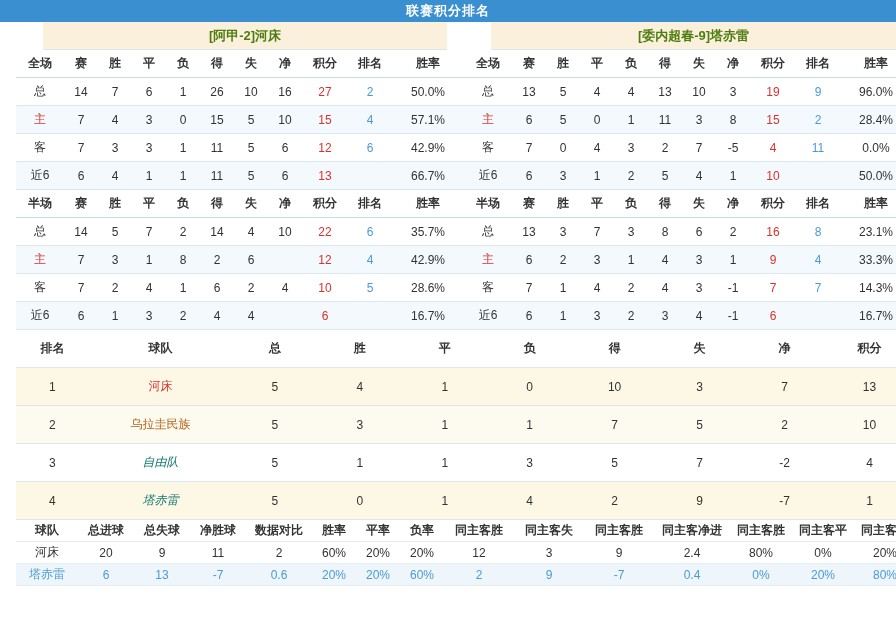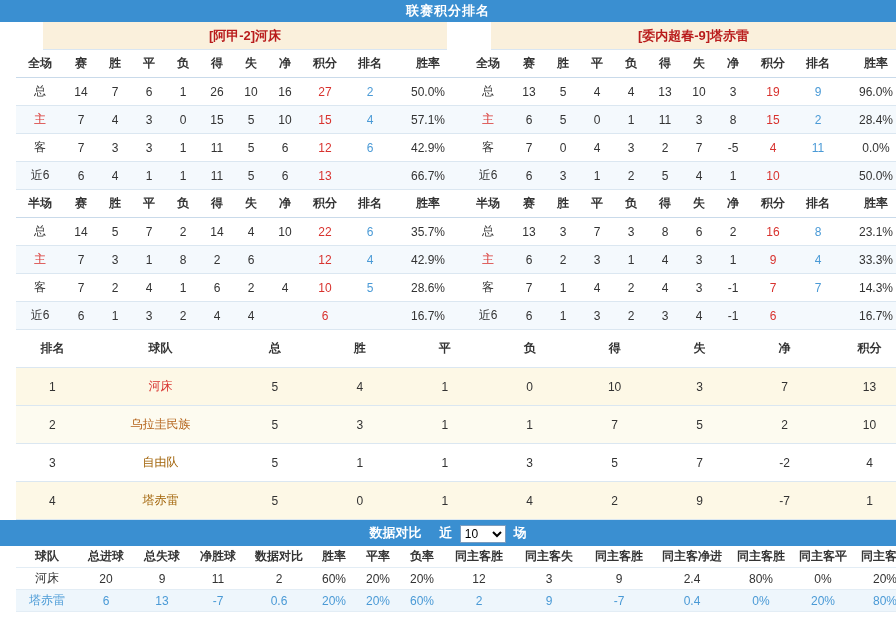--- a/index.html
+++ b/index.html
@@ -25,21 +25,21 @@
   .two-col{display:flex;width:896px;}
   .col{width:448px;box-sizing:border-box;}
   .col.left{border-right:1px solid #ffffff;}
   .team-head{
     background:#faf0dc;
     text-align:center;
     font-weight:bold;
     font-size:13px;
     height:27px;
     line-height:27px;
-    color:#b91c1c;
+    color:#4d7c0f;
     border-bottom:1px solid #d9e6f2;
     margin-left:43px;
   }
   table{border-collapse:collapse;width:100%;table-layout:fixed;margin-left:16px;}
   td,th{
     text-align:center;
     font-size:12px;
     height:27px;
     padding:0;
     border-bottom:1px solid #dbe7f1;
@@ -59,21 +59,21 @@
   
   .cup td,.cup th{height:37px;border-bottom:1px solid #dbe7f1;}
   .cup .hdr td{background:#ffffff;font-weight:bold;}
   .cup tr.r1 td{background:#fdf8e6;}
   .cup tr.r2 td{background:#fdfbf0;}
   .cup tr.r3 td{background:#ffffff;}
   .cup tr.r4 td{background:#fdf8e6;}
   .cup .tname{font-weight:normal;}
   .tred{color:#d8322e;}
   .tbrown{color:#b5651d;}
-  .tgreen{color:#a16207;}
+  .tgreen{color:#0f766e;font-style:italic;}
 
   
   .cmp-bar{
     background:#3a8fd1;color:#fff;height:26px;line-height:26px;
     text-align:center;font-weight:bold;font-size:13px;position:relative;
   }
   .cmp-bar select{
     font-family:"Liberation Sans",sans-serif;
     font-size:12px;height:18px;vertical-align:middle;color:#000;
     background:#fff;border:1px solid #7a9cbf;margin:0 4px;
@@ -504,31 +504,20 @@
       <td>1</td>
       <td>4</td>
       <td>2</td>
       <td>9</td>
       <td>-7</td>
       <td>1</td>
     </tr>
   </tbody>
     </table>
 
-  <div class="cmp-bar">
-    <span>数据对比</span>
-    <span style="margin-left:14px">近</span>
-    <select>
-      <option>6</option>
-      <option selected="">10</option>
-      <option>20</option>
-      <option>全部</option>
-    </select>
-    <span>场</span>
-  </div>
 
   <table class="cmp">
     <colgroup>
         <col style="width:62px">
         <col style="width:56px">
         <col style="width:56px">
         <col style="width:56px">
         <col style="width:66px">
         <col style="width:44px">
         <col style="width:44px">

